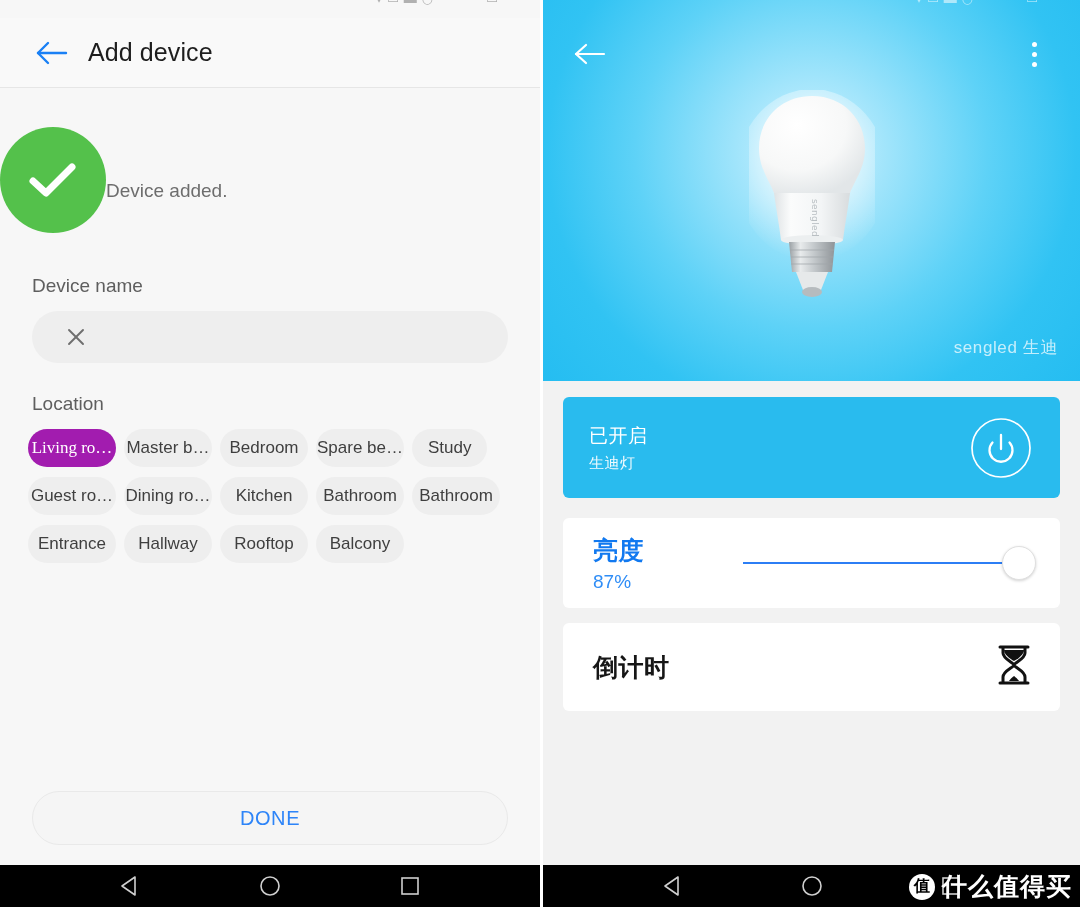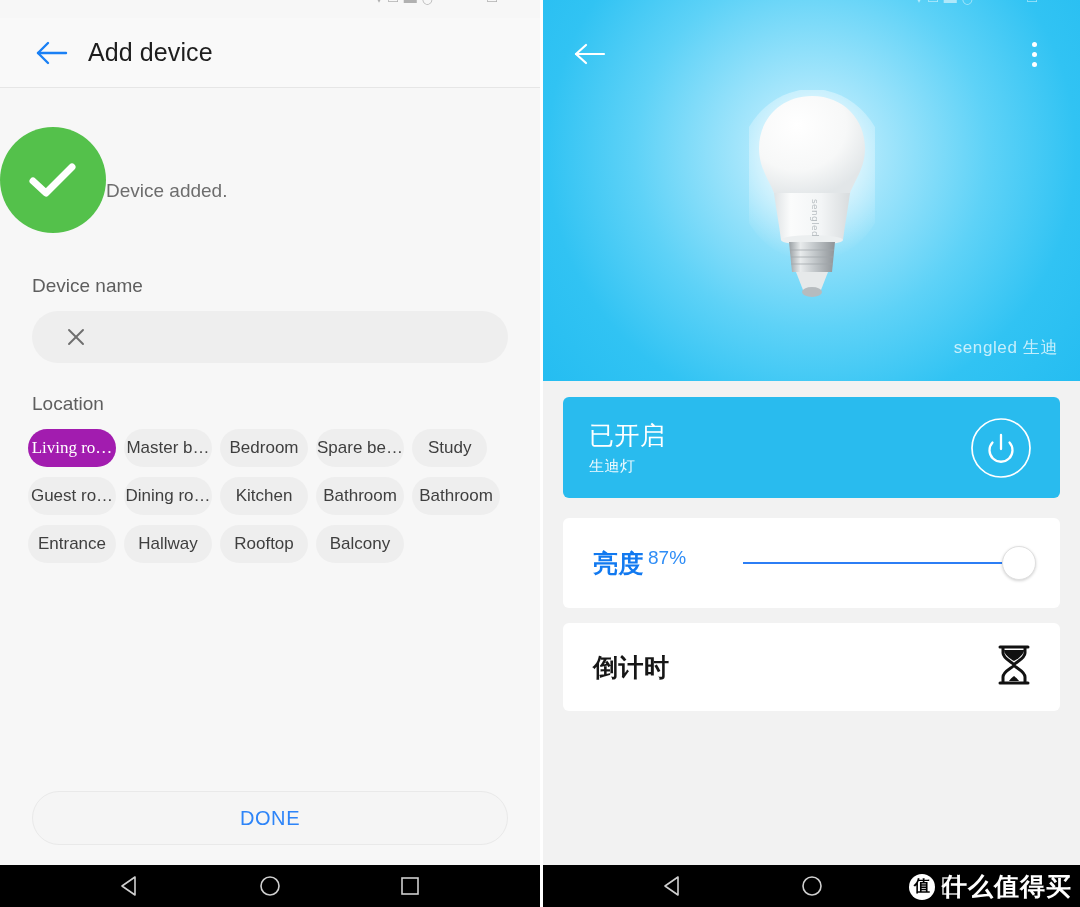--- a/index.html
+++ b/index.html
@@ -299,40 +299,40 @@
     top: 397px;
     height: 101px;
     background: #29bbee;
     display: flex;
     align-items: center;
     justify-content: space-between;
     padding: 0 28px 0 26px;
   }
   .power-texts { display: flex; flex-direction: column; gap: 5px; }
   .power-state {
-    font-size: 25px;
+    font-size: 19px;
     color: #ffffff;
     font-weight: 400;
     letter-spacing: .5px;
   }
   .power-sub {
     font-size: 15px;
     color: rgba(255,255,255,.92);
     letter-spacing: .5px;
   }
   .power-btn { cursor: pointer; display: flex; }
 
   .card-bright {
     top: 518px;
     height: 90px;
     display: flex;
     align-items: center;
     padding: 0 24px 0 30px;
   }
-  .bright-texts { display: flex; gap: 4px; width: 120px; }
+  .bright-texts { display: flex; flex-direction: column; gap: 4px; width: 120px; }
   .bright-label {
     font-size: 25px;
     color: #1179f0;
     font-weight: 700;
     letter-spacing: .5px;
   }
   .bright-value {
     font-size: 19px;
     color: #2f8df6;
   }

